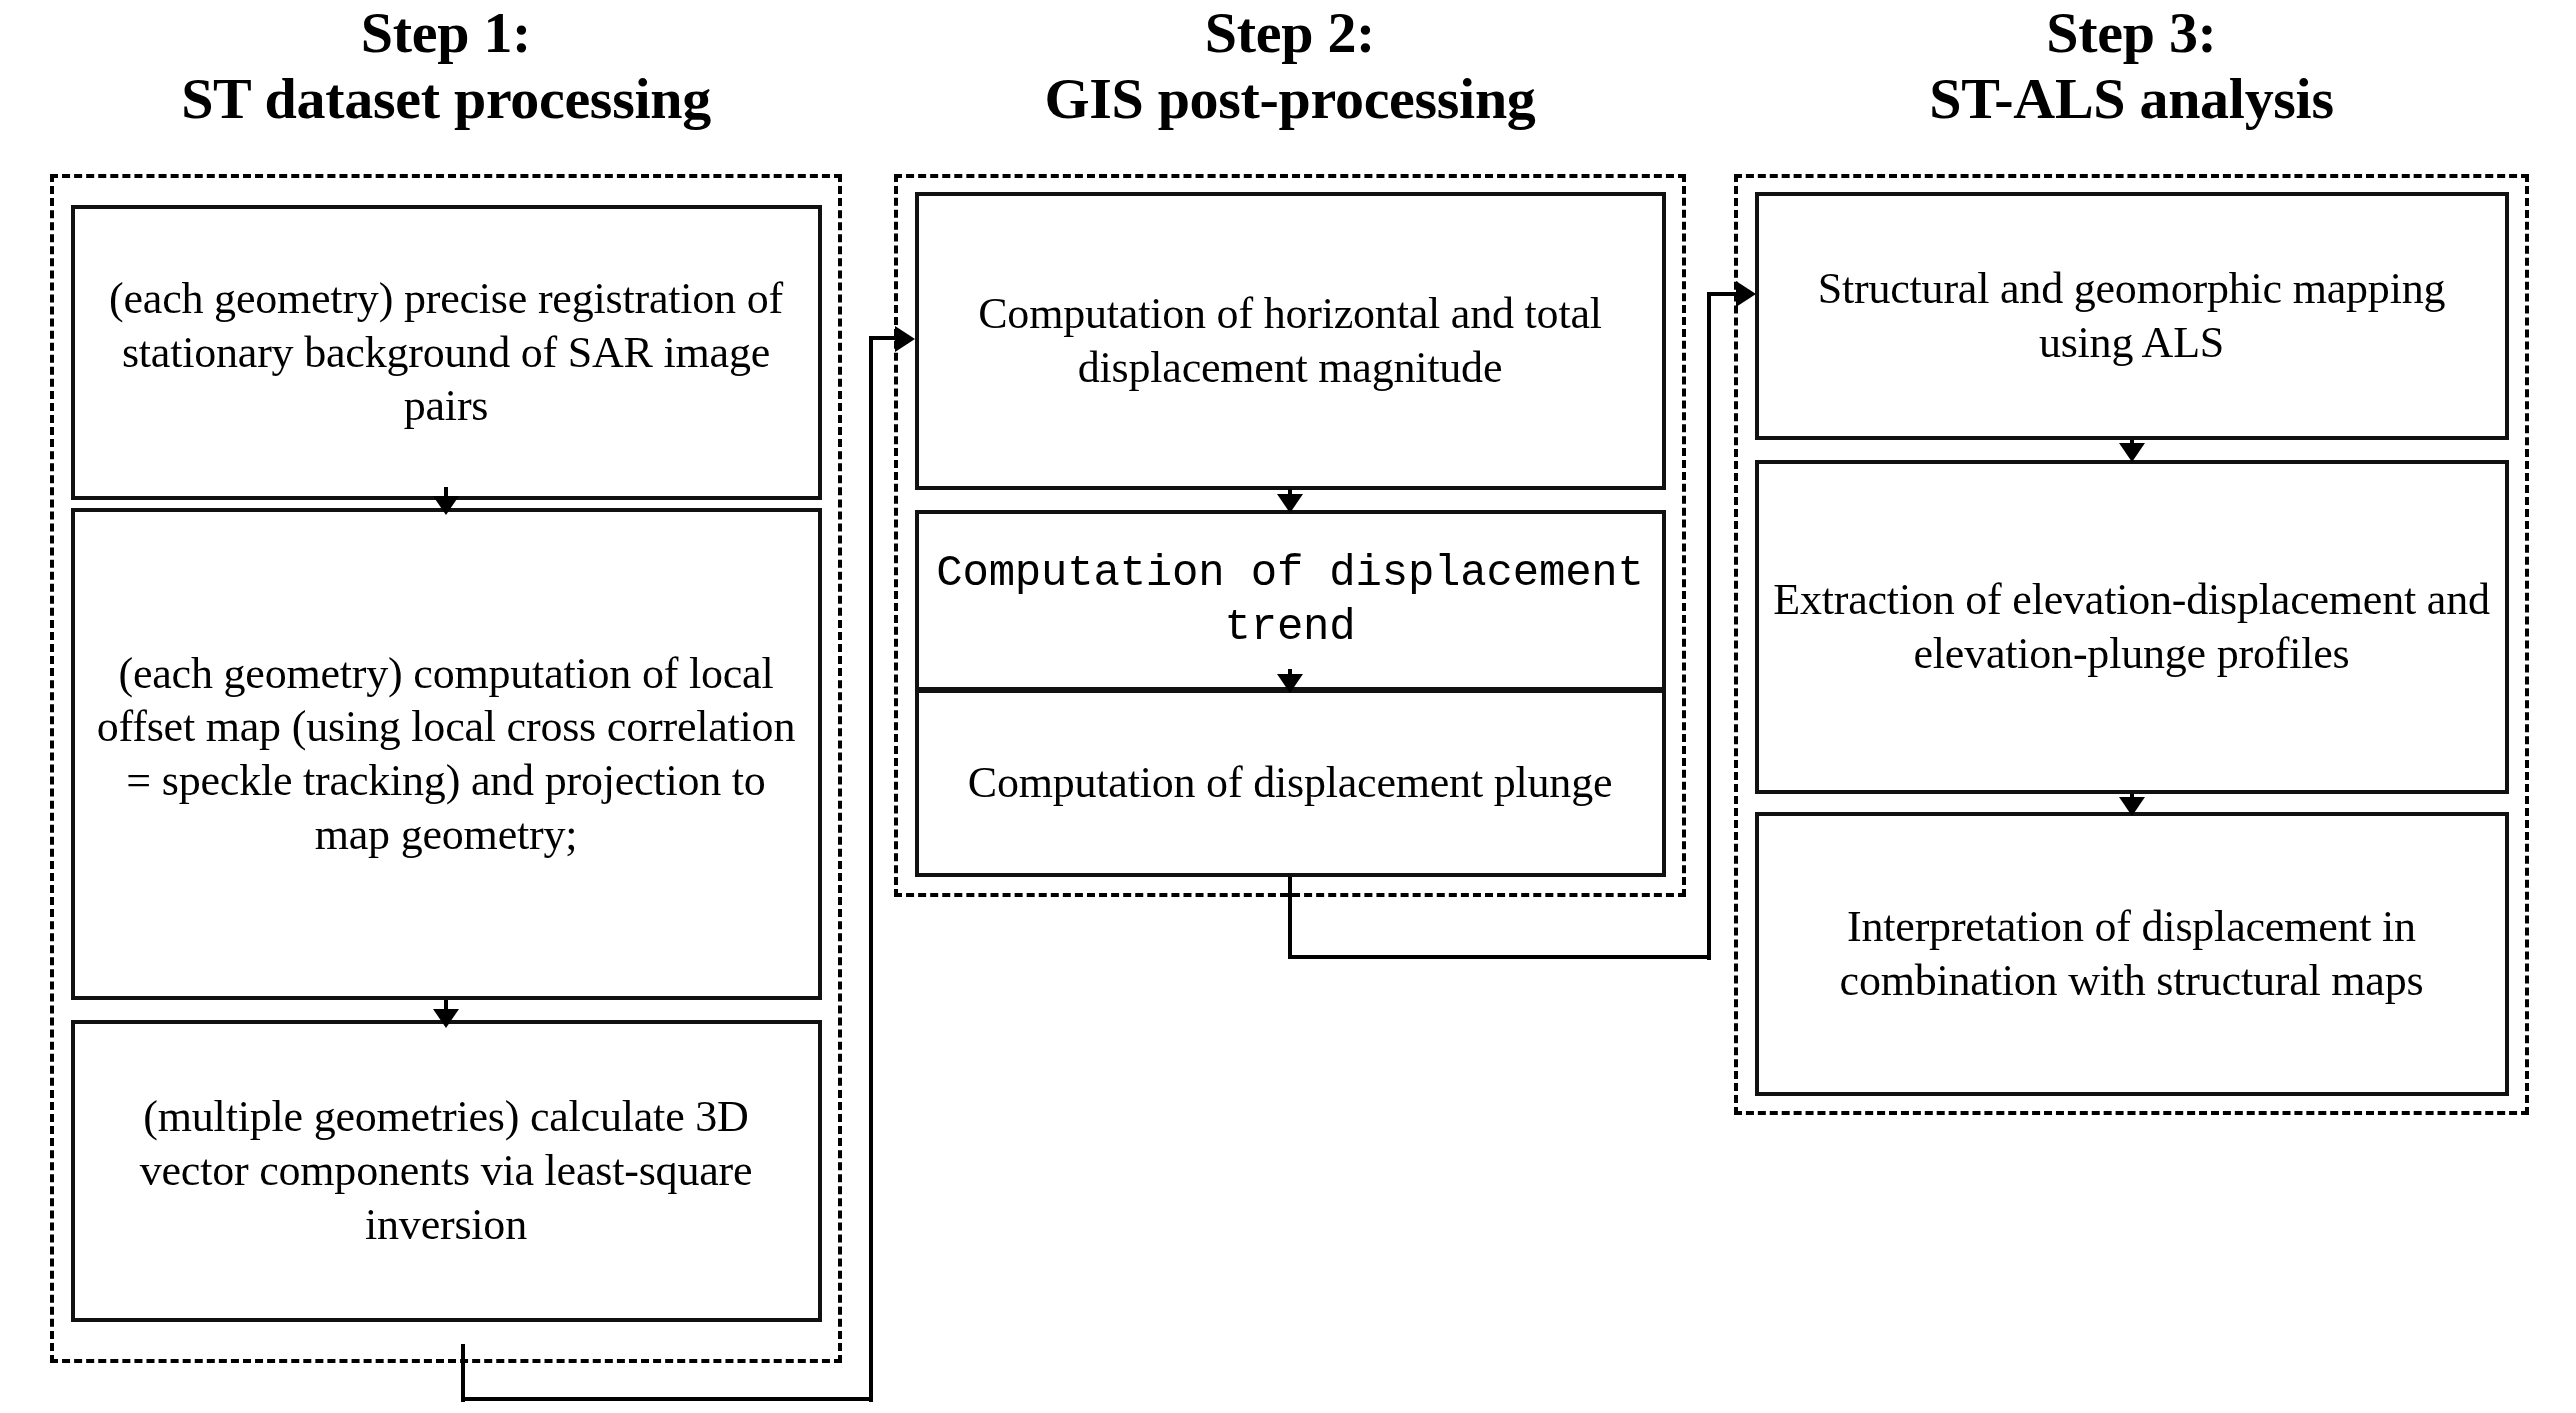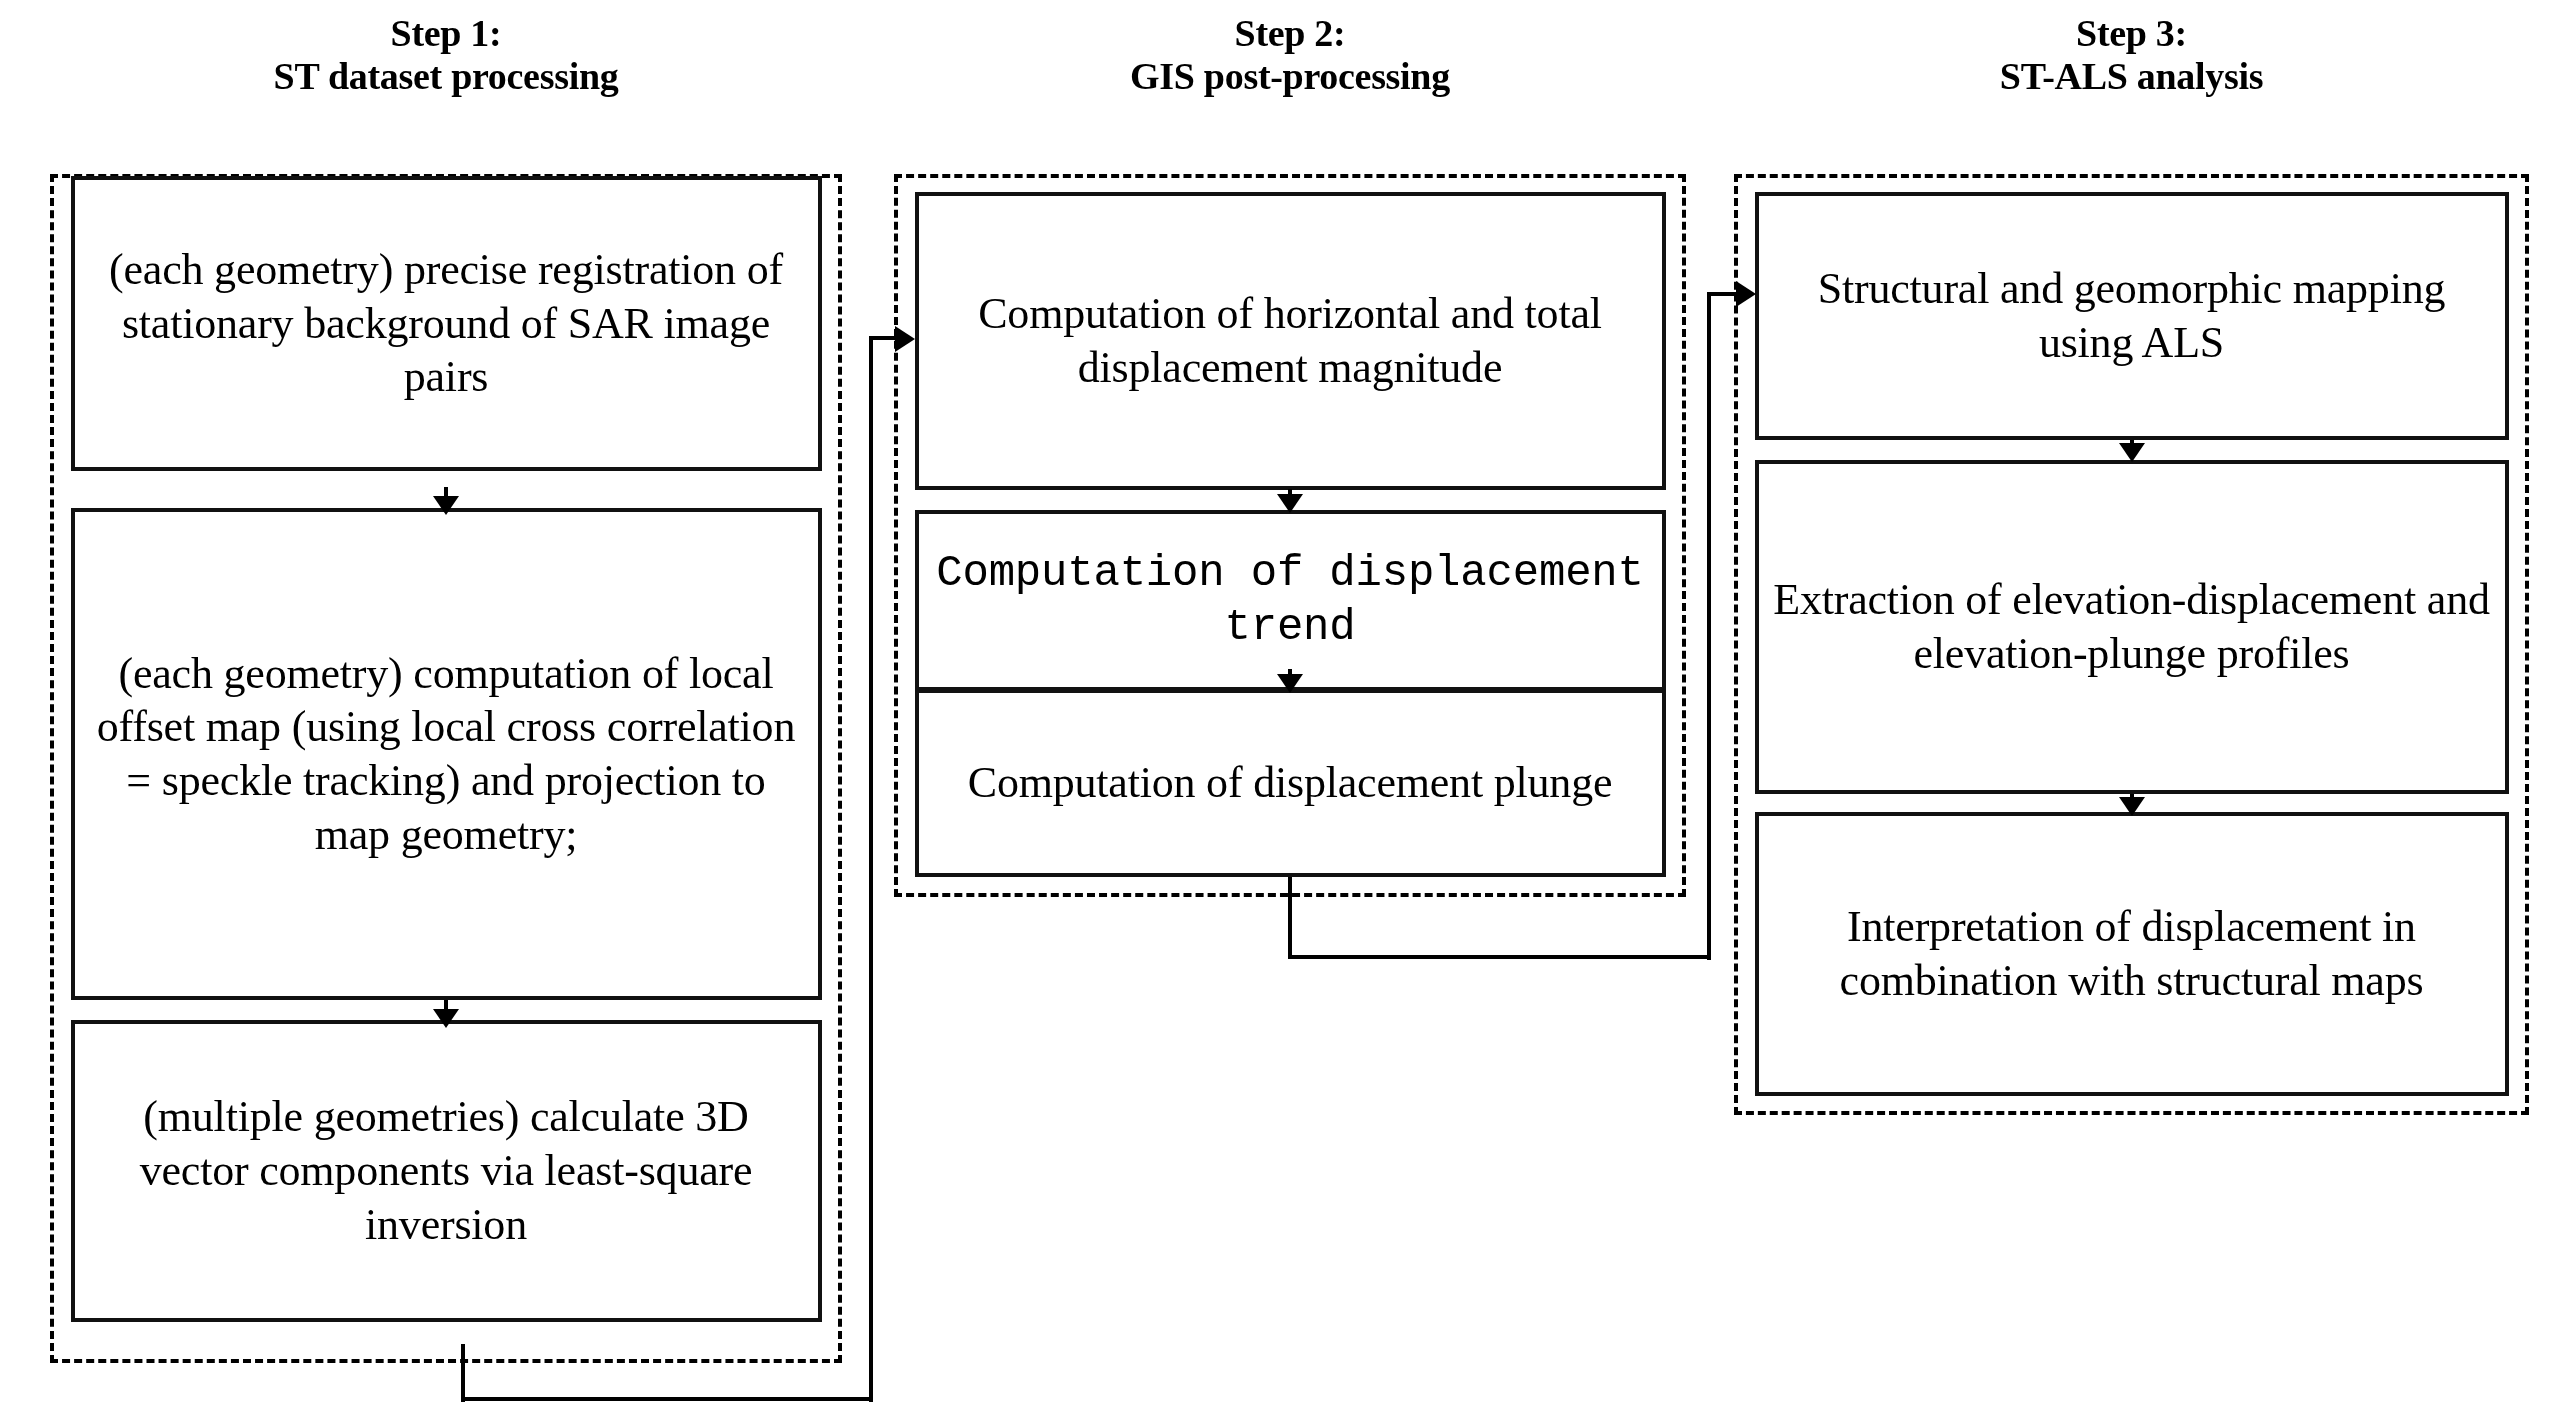--- a/index.html
+++ b/index.html
@@ -23,25 +23,25 @@
     height: 1414px;
   }
 
   
   .step-col {
     position: absolute;
     top: 0;
   }
   .step-title {
     position: absolute;
-    top: 12px;
+    top: 0;
     width: 100%;
     text-align: center;
     font-weight: bold;
-    font-size: 38px;
+    font-size: 58px;
     line-height: 1.14;
     letter-spacing: -0.3px;
   }
   .step-title .line2 { display: block; }
 
   .dashed-group {
     position: absolute;
     box-sizing: border-box;
     border: 4.3px dashed #000000;
     background: #ffffff;
@@ -97,21 +97,21 @@
 
   <div class="step-col" style="left:50px; width:792px; height:1414px;">
 
     <div class="step-title">
       <span>Step 1:</span>
       <span class="line2">ST dataset processing</span>
     </div>
 
     <div class="dashed-group" style="left:0px; top:174px; width:792px; height:1189px;"></div>
 
-    <div class="proc-box" style="left:20.5px; top:176px; width:751px; height:295px;">
+    <div class="proc-box" style="left:20.5px; top:205px; width:751px; height:295px;">
       <span class="txt">(each geometry) precise registration of stationary background of SAR image pairs</span>
     </div>
 
     <div class="proc-box" style="left:20.5px; top:508px; width:751px; height:492px;">
       <span class="txt">(each geometry) computation of local offset map (using local cross correlation = speckle tracking) and projection to map geometry;</span>
     </div>
 
     <div class="proc-box" style="left:20.5px; top:1020px; width:751px; height:302px;">
       <span class="txt">(multiple geometries) calculate 3D vector components via least-square inversion</span>
     </div>

